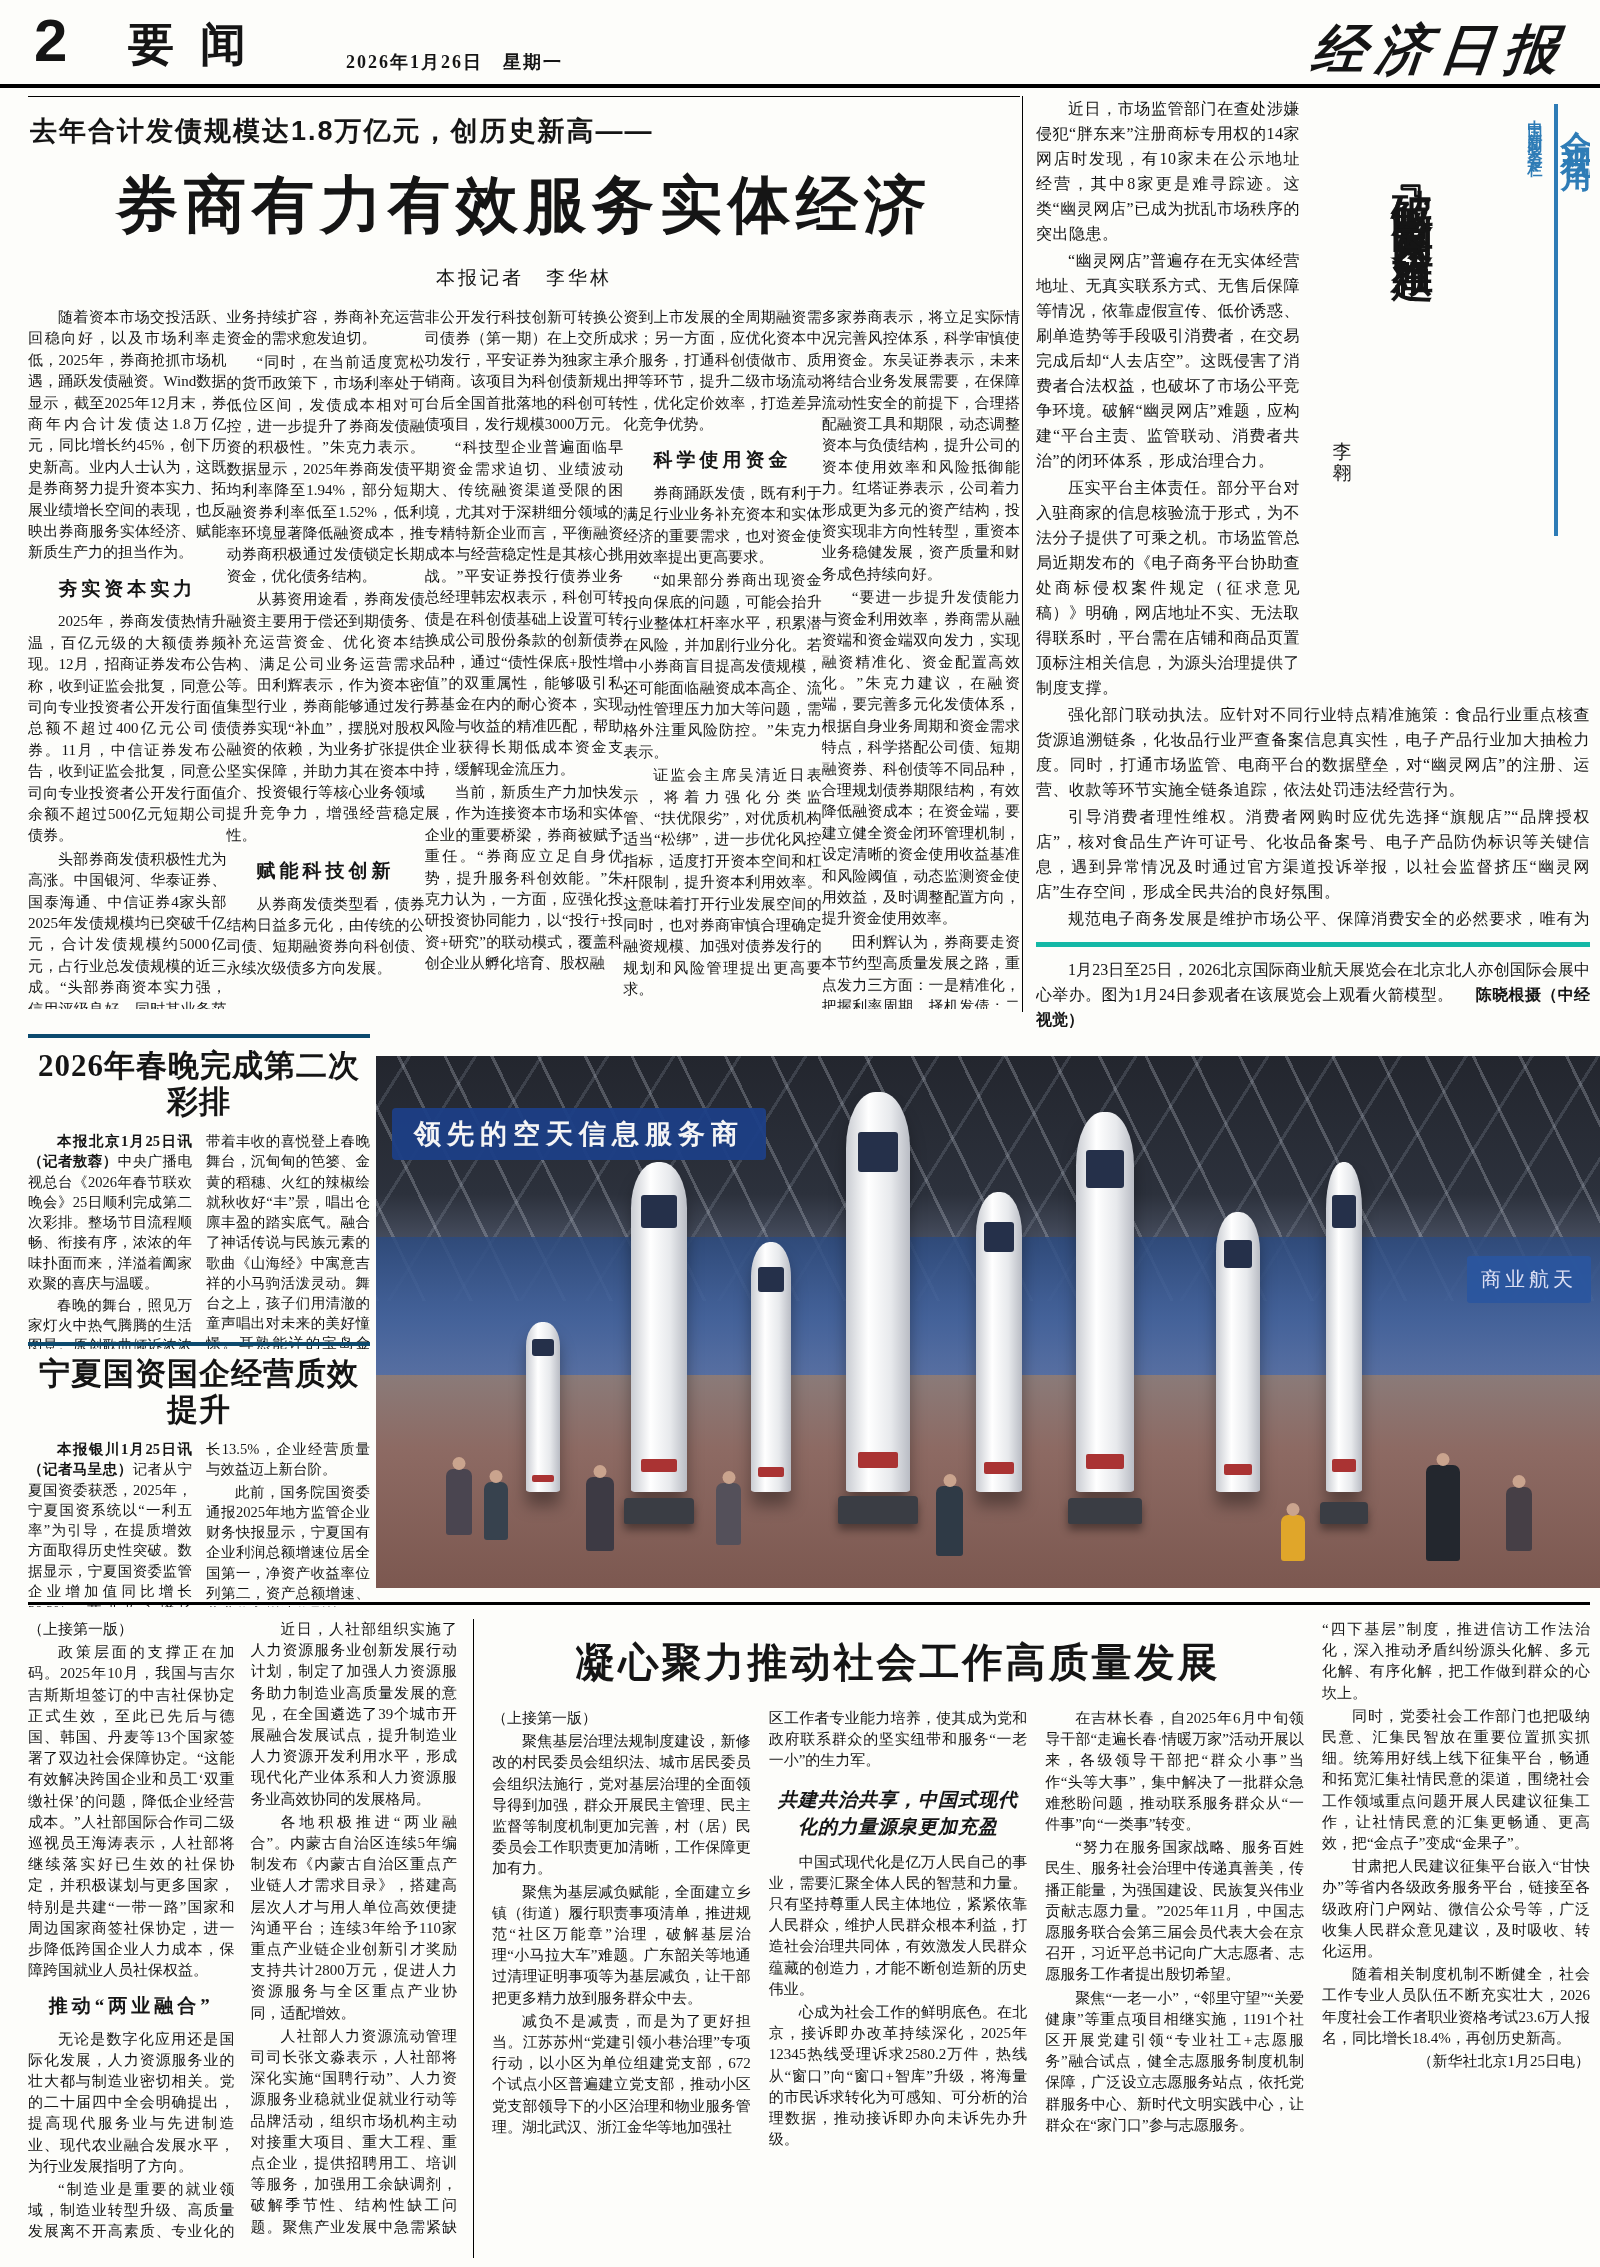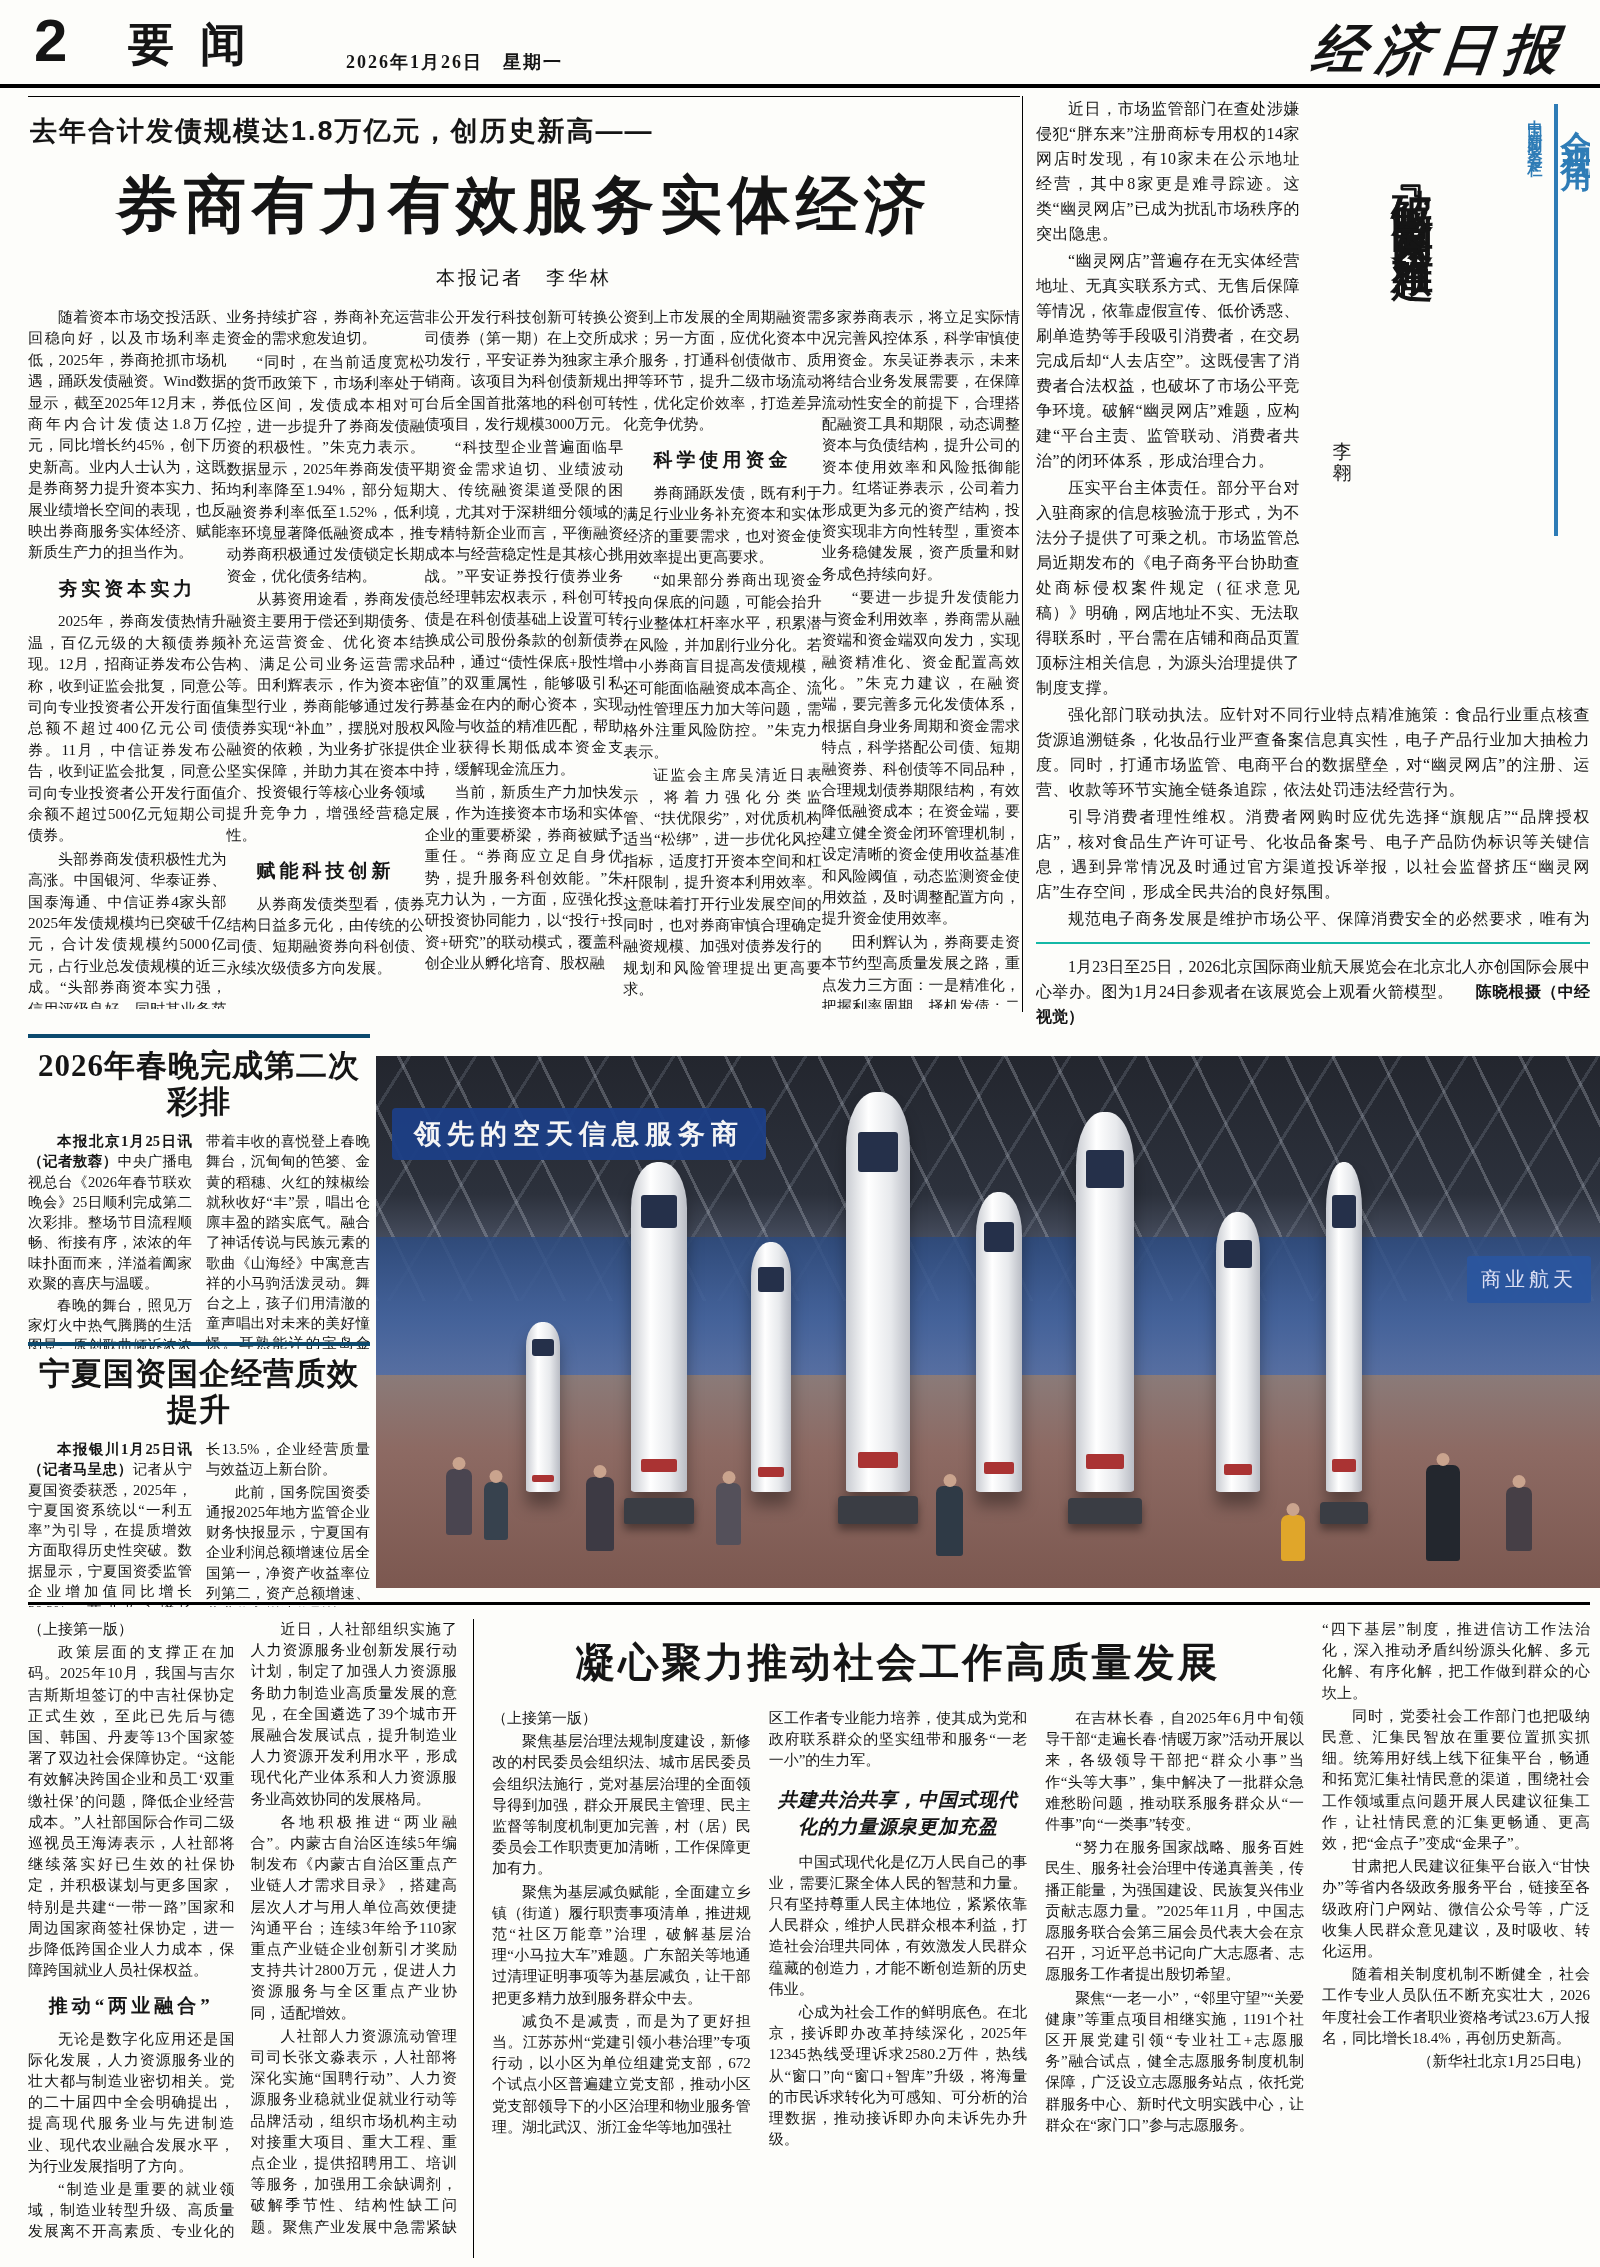--- a/index.html
+++ b/index.html
@@ -45,21 +45,21 @@
   .gv-badge .sub{writing-mode:vertical-rl;font-size:15px;color:#2e7cb6;letter-spacing:6px;
                  font-weight:bold;padding-top:4px;}
   .gv-badge .bar{width:4px;background:#2e7cb6;margin:0 7px;}
   .gv-badge .big{writing-mode:vertical-rl;font-size:33px;color:#2e7cb6;font-weight:bold;
                  letter-spacing:14px;font-family:"Liberation Sans",sans-serif;}
   .gv-title{position:absolute;left:74px;top:60px;writing-mode:vertical-rl;
             font-family:"Liberation Sans",sans-serif;font-weight:bold;font-size:42px;
             letter-spacing:8px;line-height:1.15;}
   .gv-author{position:absolute;left:16px;top:330px;writing-mode:vertical-rl;font-size:19px;
              letter-spacing:22px;}
-  .gv-caption{border-top:2px solid #14b8a6;margin-top:8px;padding-top:10px;font-size:16px;
+  .gv-caption{border-top:5px solid #14b8a6;margin-top:8px;padding-top:10px;font-size:16px;
               line-height:25px;overflow:hidden;}
   .gv-caption .cap-text{display:inline;}
   .gv-caption .credit{font-weight:bold;margin-left:18px;}
   
   .smallstory{position:absolute;left:28px;width:342px;border-top:4px solid #0c4a6e;
               padding-top:10px;box-sizing:border-box;}
   #chunwan{top:1034px;height:302px;}
   #ningxia{top:1342px;height:254px;}
   .smallstory .shead{font-size:31px;font-weight:bold;text-align:center;letter-spacing:1px;
                      line-height:1.15;}

